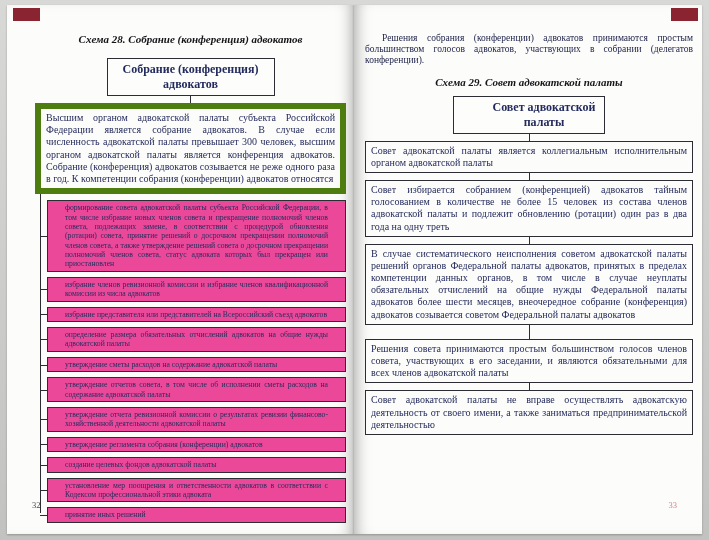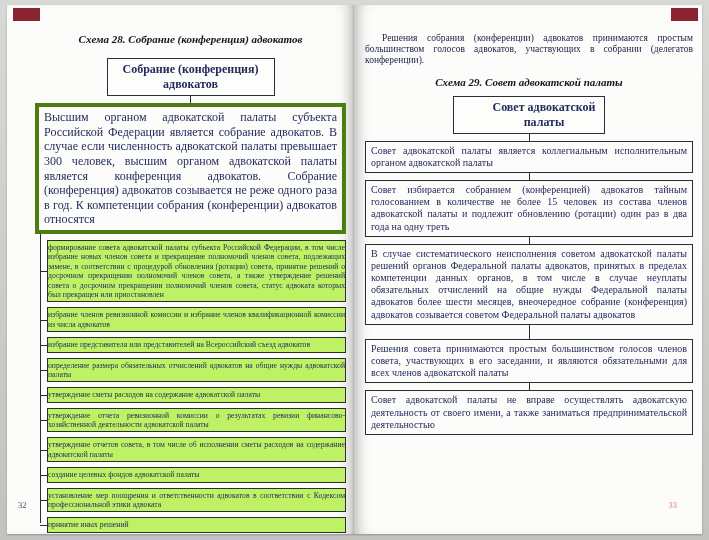--- a/index.html
+++ b/index.html
@@ -43,51 +43,51 @@
     width: 168px; margin: 0 auto;
     border: 1px solid #2c2c34; background: #fdfdfb;
     text-align: center; font-weight: bold; font-size: 12px;
     padding: 3px 2px; color: #232b5e;
   }
   .root-box-r { width: 152px; padding-left: 32px; }
 
   .vstub { width: 1px; height: 7px; background: #2c2c34; margin: 0 auto; }
 
   .intro-box {
-    border: 4px solid #4d7c0f; padding: 3px 5px;
-    font-size: 12px; line-height: 1.22; text-align: justify;
+    border: 6px solid #4d7c0f; padding: 3px 5px;
+    font-size: 10px; line-height: 1.22; text-align: justify;
   }
 
   .items { position: relative; margin-left: 5px; padding-top: 6px; }
   .items::before {
     content: ""; position: absolute; left: 0; top: 0; bottom: 10px;
     width: 1px; background: #2c2c34;
   }
   .item {
     position: relative; margin-left: 7px; margin-bottom: 5px;
-    border: 1px solid #2c2c34; background: #bef264;
-    padding: 2px 0; font-size: 7.7px; line-height: 1.22; text-align: justify;
+    border: 1px solid #2c2c34; background: #ec4899;
+    padding: 2px 17px; font-size: 7.7px; line-height: 1.22; text-align: justify;
   }
   .item::before {
     content: ""; position: absolute; left: -8px; top: 50%;
     width: 8px; height: 1px; background: #2c2c34;
   }
   .item:last-child { margin-bottom: 0; }
 
   .lead {
     margin: 0 0 9px 0; font-size: 9.5px; line-height: 1.18;
     text-align: justify; text-indent: 17px; color: #1c2048;
   }
   .r-item {
     border: 1px solid #2c2c34; padding: 3px 5px; background: #fcfcfa;
     font-size: 10px; line-height: 1.22; text-align: justify;
   }
 
   .pnum { position: absolute; bottom: 24px; font-size: 8.5px; color: #4a4a52; }
-  .pnum-left  { left: 11px; }
+  .pnum-left  { left: 25px; }
   .pnum-right { right: 25px; color: #d9808f; }
 </style>
 </head>
 <body>
 
 <div class="scan">
 
   <div class="edge-mark left"></div>
   <div class="edge-mark right"></div>
 
@@ -98,22 +98,23 @@
       <div class="root-box">Собрание (конференция) адвокатов</div>
       <div class="vstub"></div>
       <div class="intro-box">Высшим органом адвокатской палаты субъекта Российской Федерации является собрание адвокатов. В случае если численность адвокатской палаты превышает 300 человек, высшим органом адвокатской палаты является конференция адвокатов. Собрание (конференция) адвокатов созывается не реже одного раза в год. К компетенции собрания (конференции) адвокатов относятся</div>
 
       <div class="items">
         <div class="item">формирование совета адвокатской палаты субъекта Российской Федерации, в том числе избрание новых членов совета и прекращение полномочий членов совета, подлежащих замене, в соответствии с процедурой обновления (ротации) совета, принятие решений о досрочном прекращении полномочий членов совета, а также утверждение решений совета о досрочном прекращении полномочий членов совета, статус адвоката которых был прекращен или приостановлен</div>
         <div class="item">избрание членов ревизионной комиссии и избрание членов квалификационной комиссии из числа адвокатов</div>
         <div class="item">избрание представителя или представителей на Всероссийский съезд адвокатов</div>
         <div class="item">определение размера обязательных отчислений адвокатов на общие нужды адвокатской палаты</div>
         <div class="item">утверждение сметы расходов на содержание адвокатской палаты</div>
+        <div class="item">утверждение отчетов совета, в том числе об исполнении сметы расходов на содержание адвокатской палаты</div>
         <div class="item">утверждение отчета ревизионной комиссии о результатах ревизии финансово-хозяйственной деятельности адвокатской палаты</div>
-        <div class="item">утверждение отчетов совета, в том числе об исполнении сметы расходов на содержание адвокатской палаты</div>
+        <div class="item">утверждение регламента собрания (конференции) адвокатов</div>
         <div class="item">создание целевых фондов адвокатской палаты</div>
         <div class="item">установление мер поощрения и ответственности адвокатов в соответствии с Кодексом профессиональной этики адвоката</div>
         <div class="item">принятие иных решений</div>
       </div>
     </div>
     <div class="pnum pnum-left">32</div>
   </div>
 
   <div class="page page-right">
     <div class="r-inner">

